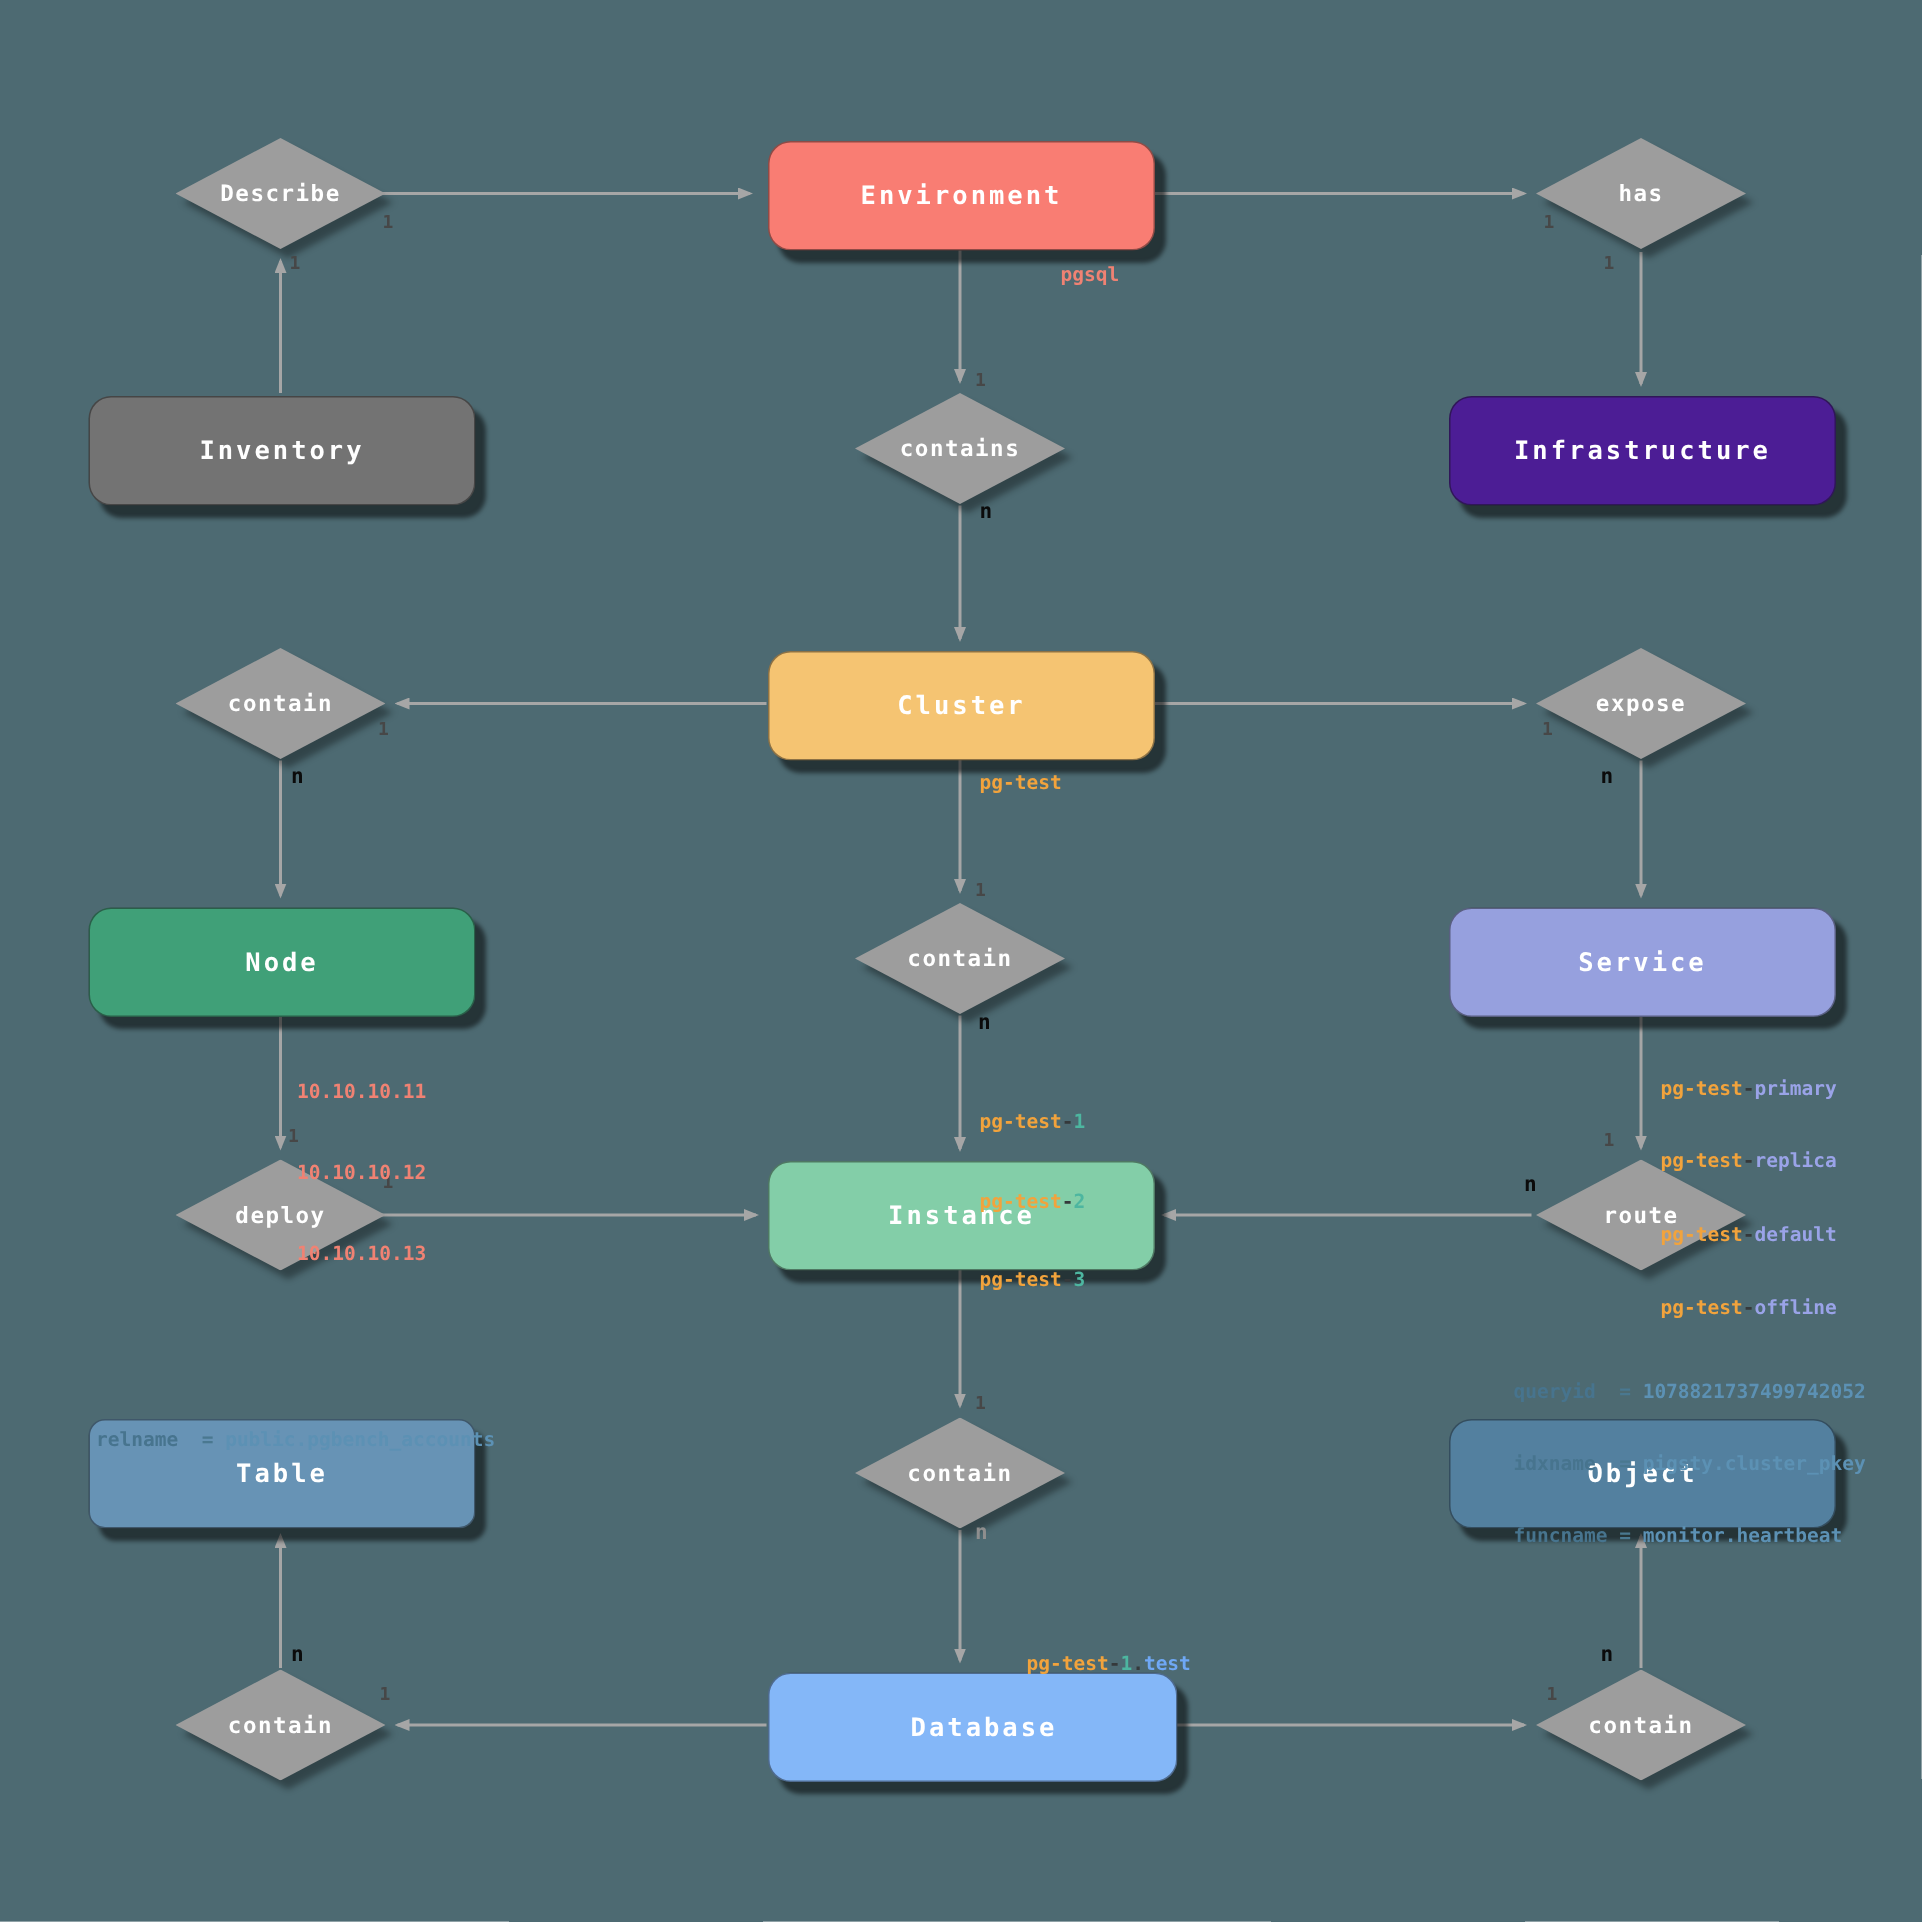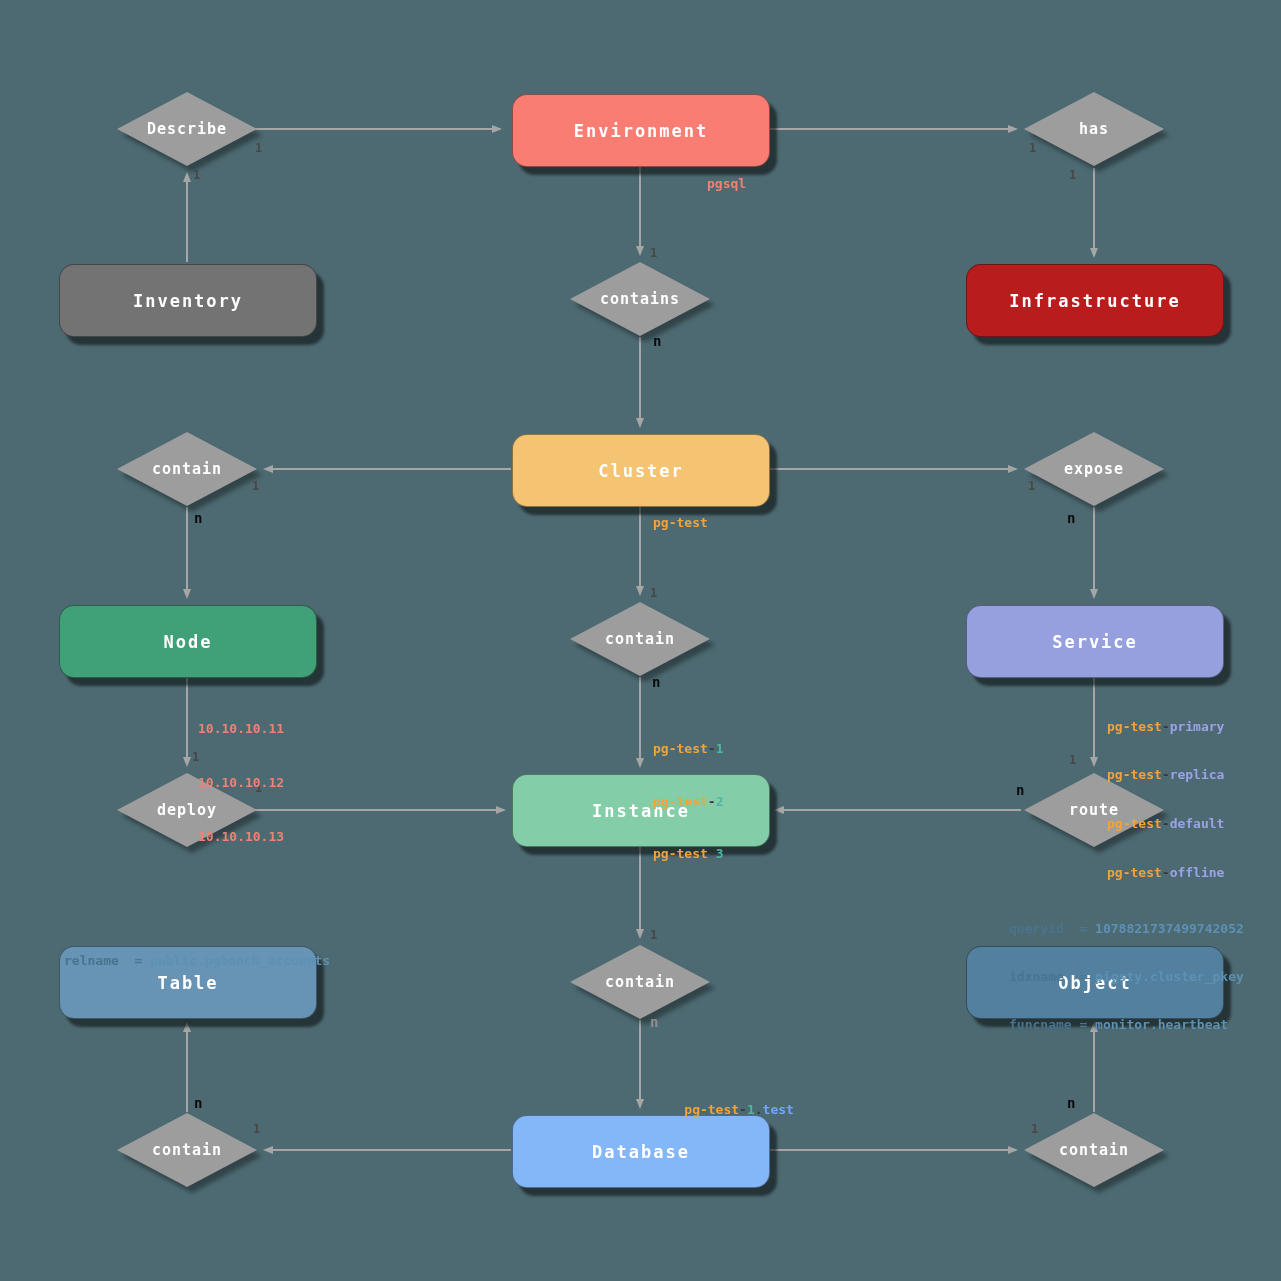--- a/index.html
+++ b/index.html
@@ -78,42 +78,42 @@
       <line x1="1094" y1="1112" x2="1094" y2="1024" marker-end="url(#arr)"></line>
     </g>
   </svg>
 
   <div class="entity" style="left: 512px; top: 94px; background: rgb(249, 125, 115); text-align: center;">
       <span class="entity-label">Environment</span>
     </div>
   <div class="entity" style="left: 59px; top: 264px; background: #737373;">
       <span class="entity-label">Inventory</span>
     </div>
-  <div class="entity" style="left: 966px; top: 264px; background: #b91c1c;">
+  <div class="entity" style="left: 966px; top: 264px; background: #4c1d95;">
       <span class="entity-label">Infrastructure</span>
     </div>
   <div class="entity" style="left: 512px; top: 434px; background: rgb(245, 196, 114);">
       <span class="entity-label">Cluster</span>
     </div>
   <div class="entity" style="left: 59px; top: 605px; background: rgb(64, 160, 120);">
       <span class="entity-label">Node</span>
     </div>
   <div class="entity" style="left: 966px; top: 605px; background: rgb(150, 160, 222);">
       <span class="entity-label">Service</span>
     </div>
   <div class="entity" style="left: 512px; top: 774px; background: rgb(131, 206, 168);">
       <span class="entity-label">Instance</span>
     </div>
-  <div class="entity" style="left: 59px; top: 946px; background: rgb(103, 147, 181);">
+  <div class="entity" style="left: 59px; top: 946px; background: rgb(103, 147, 181); border-radius: 11px;">
       <span class="entity-label">Table</span>
     </div>
   <div class="entity" style="left: 966px; top: 946px; background: rgb(83, 128, 159);">
       <span class="entity-label">Object</span>
     </div>
-  <div class="entity" style="left: 512px; top: 1115px; background: rgb(132, 183, 248);">
+  <div class="entity" style="left: 512px; top: 1115px; background: rgb(132, 183, 248); padding-left: 15px;">
       <span class="entity-label">Database</span>
     </div>
 
   <div class="diamond-wrap" style="left:117px;top:92px">
       <div class="diamond" style="background: rgb(157, 157, 157);"></div>
       <span class="diamond-label">Describe</span>
     </div>
   <div class="diamond-wrap" style="left:1024px;top:92px">
       <div class="diamond" style="background: rgb(157, 157, 157);"></div>
       <span class="diamond-label">has</span>

